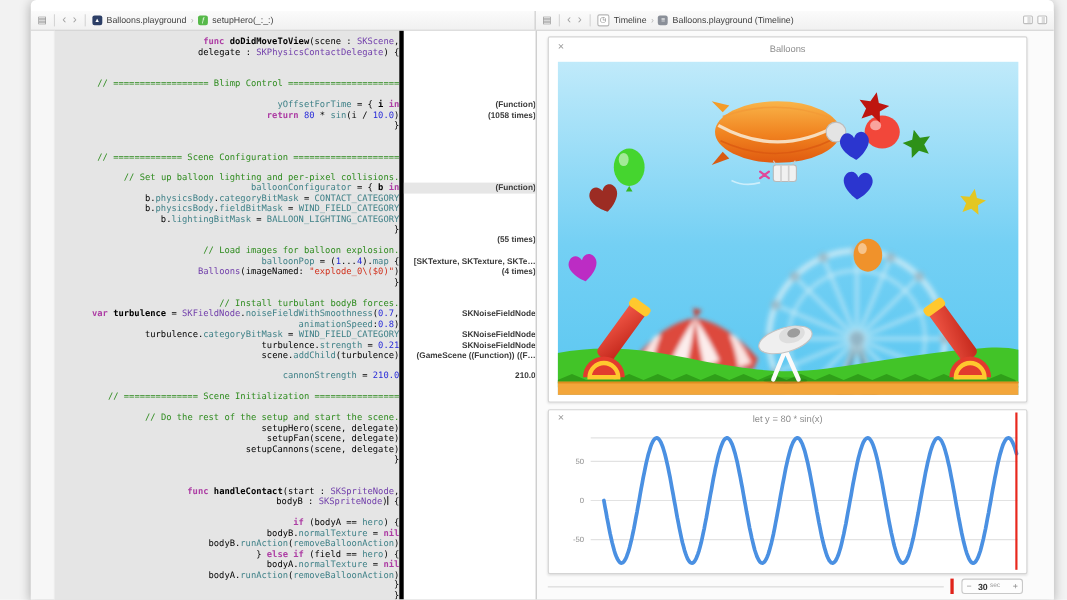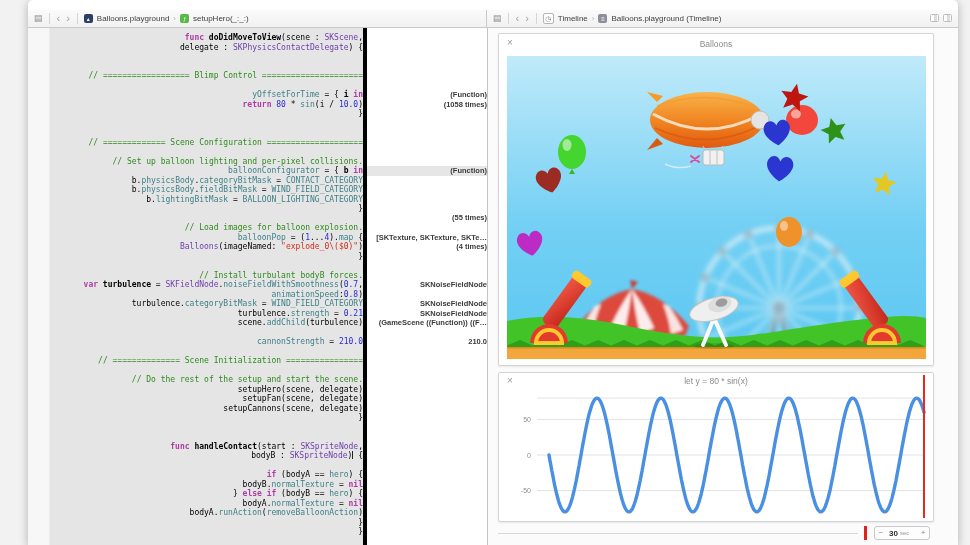--- a/index.html
+++ b/index.html
@@ -172,21 +172,22 @@
             <div class="cl"><span class="tok-p">    setupFan(scene, delegate)</span></div>
             <div class="cl"><span class="tok-p">    setupCannons(scene, delegate)</span></div>
             <div class="cl"><span class="tok-p">}</span></div>
             <div class="cl">&nbsp;</div>
             <div class="cl">&nbsp;</div>
             <div class="cl"><span class="tok-k">func </span><span class="tok-d">handleContact</span><span class="tok-p">(start : </span><span class="tok-t">SKSpriteNode</span><span class="tok-p">,</span></div>
             <div class="cl"><span class="tok-p">                   bodyB : </span><span class="tok-t">SKSpriteNode</span><span class="tok-p">)</span><span class="tok-caret"></span><span class="tok-p"> {</span></div>
             <div class="cl">&nbsp;</div>
             <div class="cl"><span class="tok-p">    </span><span class="tok-k">if</span><span class="tok-p"> (bodyA == </span><span class="tok-m">hero</span><span class="tok-p">) {</span></div>
             <div class="cl"><span class="tok-p">        bodyB.</span><span class="tok-m">normalTexture</span><span class="tok-p"> = </span><span class="tok-k">nil</span></div>
-            <div class="cl"><span class="tok-p">    } </span><span class="tok-k">else</span><span class="tok-p"> </span><span class="tok-k">if</span><span class="tok-p"> (bodyB == </span><span class="tok-m">hero</span><span class="tok-p">) {</span></div>
+            <div class="cl"><span class="tok-p">        bodyB.</span><span class="tok-m">runAction</span><span class="tok-p">(</span><span class="tok-m">removeBalloonAction</span><span class="tok-p">)</span></div>
+            <div class="cl"><span class="tok-p">    } </span><span class="tok-k">else</span><span class="tok-p"> </span><span class="tok-k">if</span><span class="tok-p"> (field == </span><span class="tok-m">hero</span><span class="tok-p">) {</span></div>
             <div class="cl"><span class="tok-p">        bodyA.</span><span class="tok-m">normalTexture</span><span class="tok-p"> = </span><span class="tok-k">nil</span></div>
             <div class="cl"><span class="tok-p">        bodyA.</span><span class="tok-m">runAction</span><span class="tok-p">(</span><span class="tok-m">removeBalloonAction</span><span class="tok-p">)</span></div>
             <div class="cl"><span class="tok-p">    }</span></div>
             <div class="cl"><span class="tok-p">}</span></div>
           </div>
       </div>
       <div class="results">
           <div class="result-row" style="top: 62px;">(Function)</div>
           <div class="result-row" style="top: 71.5px;">(1058 times)</div>
           <div class="result-row hl" style="top: 138px;">(Function)</div>

